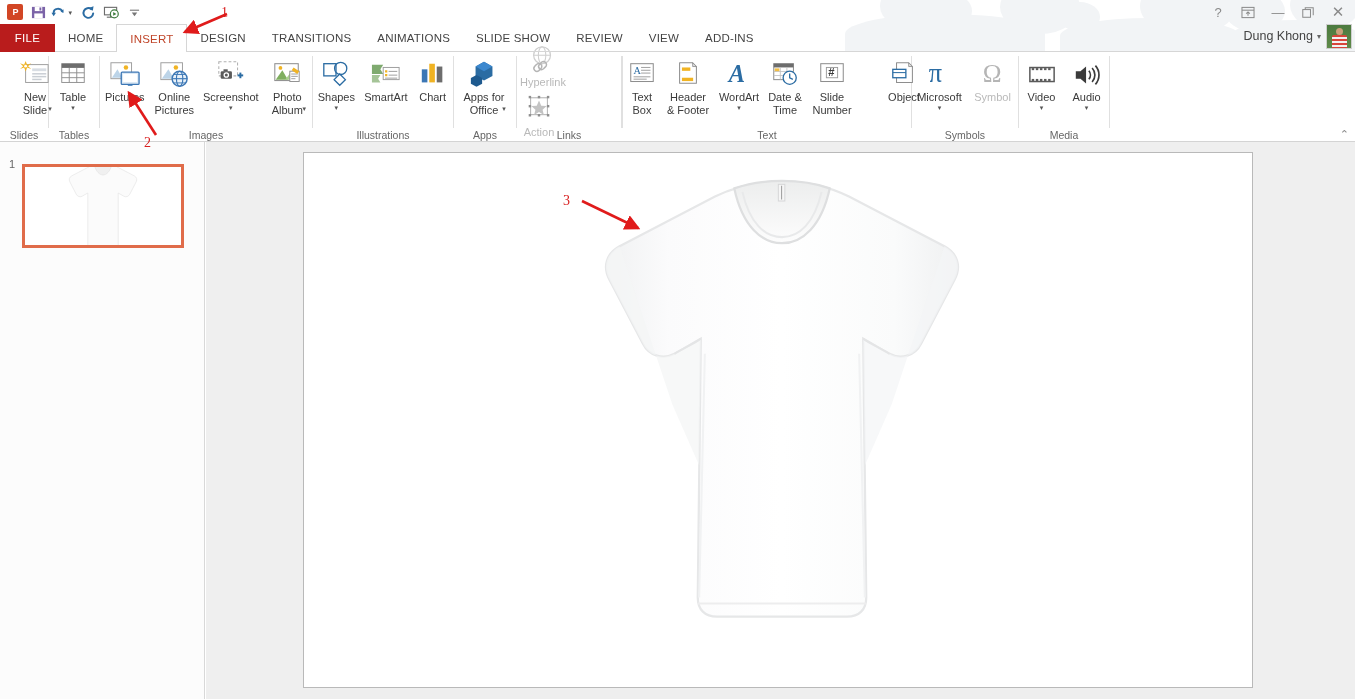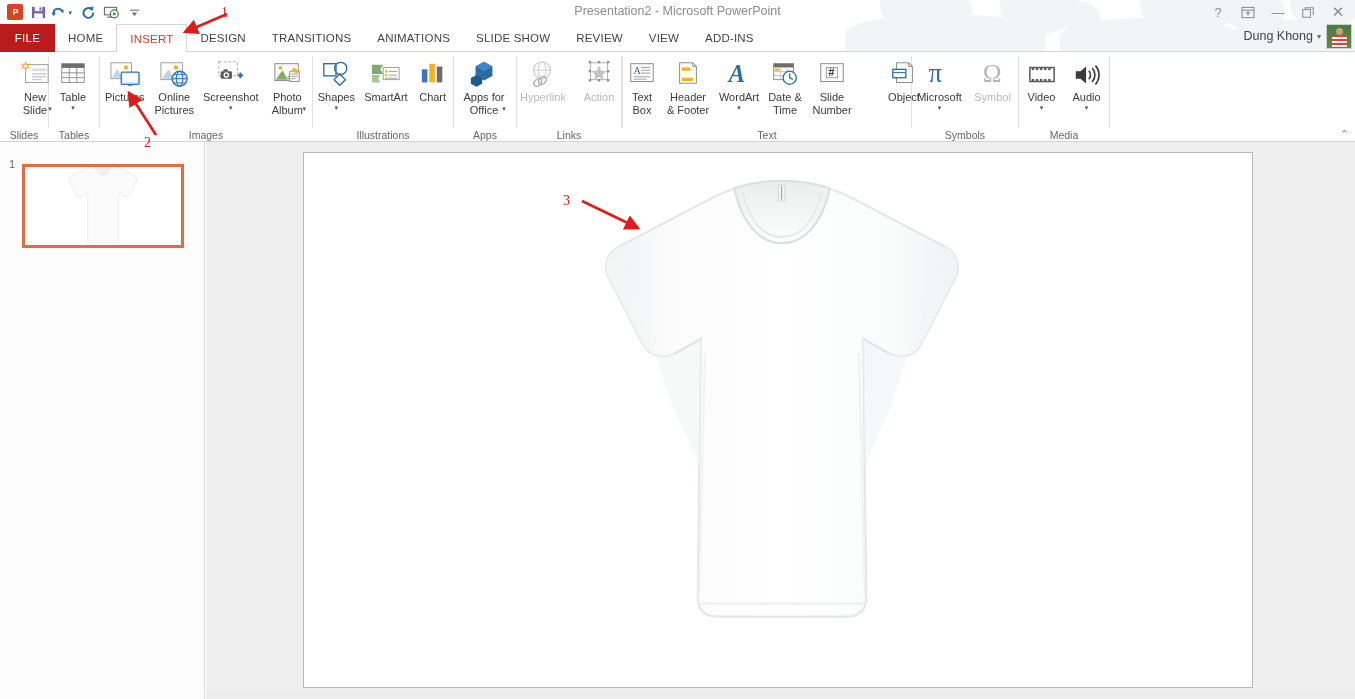--- a/index.html
+++ b/index.html
@@ -197,21 +197,20 @@
       </svg>
     </div>
     <div class="qat-btn">
       <svg width="11" height="11" viewBox="0 0 12 12">
         <line x1="1" y1="3.5" x2="11" y2="3.5" stroke="#777" stroke-width="1.2"></line>
         <path d="M3 6 L9 6 L6 10 Z" fill="#777"></path>
       </svg>
     </div>
   </div>
 
-  <div class="title-text">Presentation2 - Microsoft PowerPoint</div>
 
   <div class="win-ctrls">
     <div class="win-btn help">?</div>
     <div class="win-btn">
       <svg width="14" height="13" viewBox="0 0 15 14">
         <rect x="1" y="1.5" width="13" height="11" fill="none" stroke="#8a8a8a" stroke-width="1.1"></rect>
         <line x1="1" y1="4.5" x2="14" y2="4.5" stroke="#8a8a8a" stroke-width="1.1"></line>
         <path d="M7.5 10.5 L7.5 6.5 M5.5 8.3 L7.5 6.3 L9.5 8.3" stroke="#8a8a8a" stroke-width="1.1" fill="none"></path>
       </svg>
     </div>
@@ -429,21 +428,21 @@
           <div class="lbl">Apps for
 Office</div>
           <div class="caret" style="margin-top:-12px;margin-left:40px;">▾</div>
         </div>
       </div>
       <div class="rgroup-label">Apps</div>
     </div>
     <div class="rgroup-sep"></div>
 
     <div class="rgroup" style="width:104px;">
-      <div class="rgroup-items" style="justify-content:space-between;">
+      <div class="rgroup-items" style="justify-content:center;flex-direction:column;">
         <div class="btn" style="min-width:52px;">
           <div class="ico">
             <svg width="30" height="30" viewBox="0 0 32 32">
               <circle cx="15" cy="12" r="9" fill="none" stroke="#cfcfcf" stroke-width="1.3"></circle>
               <ellipse cx="15" cy="12" rx="4" ry="9" fill="none" stroke="#cfcfcf" stroke-width="1.1"></ellipse>
               <line x1="6" y1="12" x2="24" y2="12" stroke="#cfcfcf" stroke-width="1.1"></line>
               <path d="M9 22 a3.2 3.2 0 1 1 4.6 4.4 l-2 2 a3.2 3.2 0 0 1-4.6-4.4 Z" fill="none" stroke="#b5b5b5" stroke-width="1.6"></path>
               <path d="M14 20 a3.2 3.2 0 1 1 4.6 4.4 l-2 2 a3.2 3.2 0 0 1-4.6-4.4 Z" fill="none" stroke="#b5b5b5" stroke-width="1.6"></path>
             </svg>
           </div>

